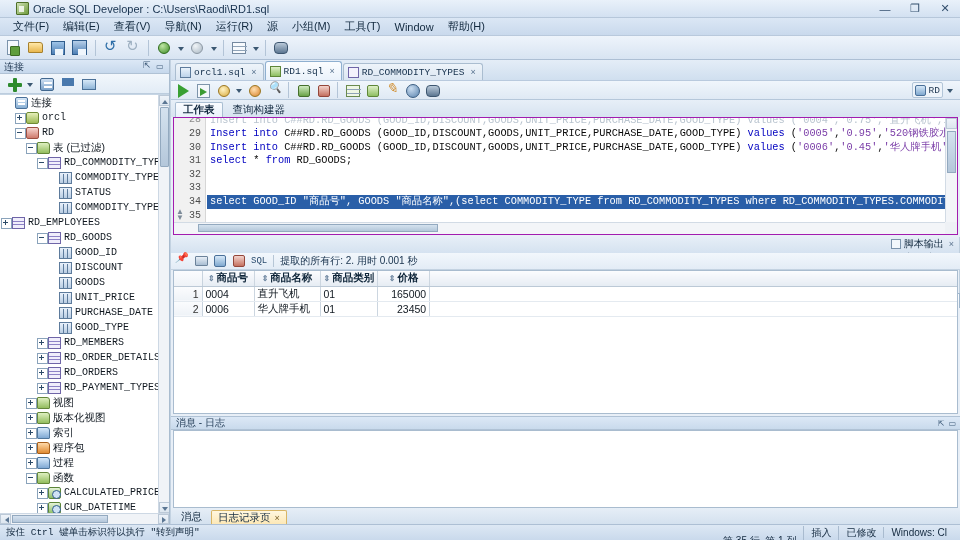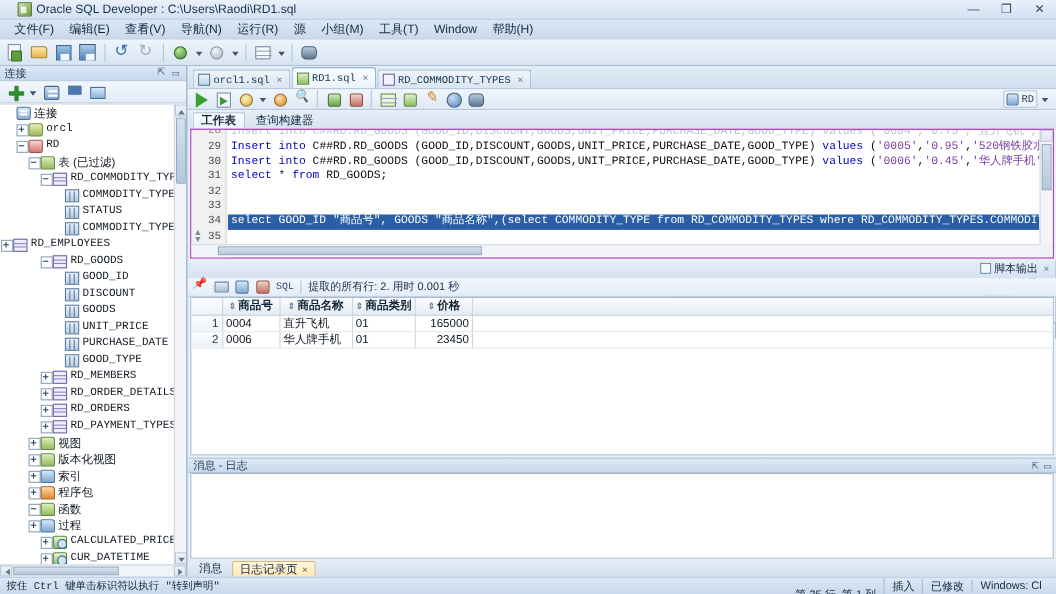--- a/index.html
+++ b/index.html
@@ -528,30 +528,30 @@
               <span class="lbl cn">索引</span>
             </div>
             <div class="node" style="padding-left: 25px;">
               <span class="exp has plus">
                 <i class="x"></i>
               </span>
               <span class="ni ni-folder orange"></span>
               <span class="lbl cn">程序包</span>
             </div>
             <div class="node" style="padding-left: 25px;">
+              <span class="exp has plus">
+                <i class="x"></i>
+              </span>
+              <span class="ni ni-folder blue"></span>
+              <span class="lbl cn">过程</span>
+            </div>
+            <div class="node" style="padding-left: 25px;">
               <span class="exp has"></span>
               <span class="ni ni-folder green"></span>
               <span class="lbl cn">函数</span>
-            </div>
-            <div class="node" style="padding-left: 25px;">
-              <span class="exp has plus">
-                <i class="x"></i>
-              </span>
-              <span class="ni ni-folder blue"></span>
-              <span class="lbl cn">过程</span>
             </div>
             <div class="node" style="padding-left: 36px;">
               <span class="exp has plus">
                 <i class="x"></i>
               </span>
               <span class="ni ni-fn"></span>
               <span class="lbl">CALCULATED_PRICE</span>
             </div>
             <div class="node" style="padding-left: 36px;">
               <span class="exp has plus">

